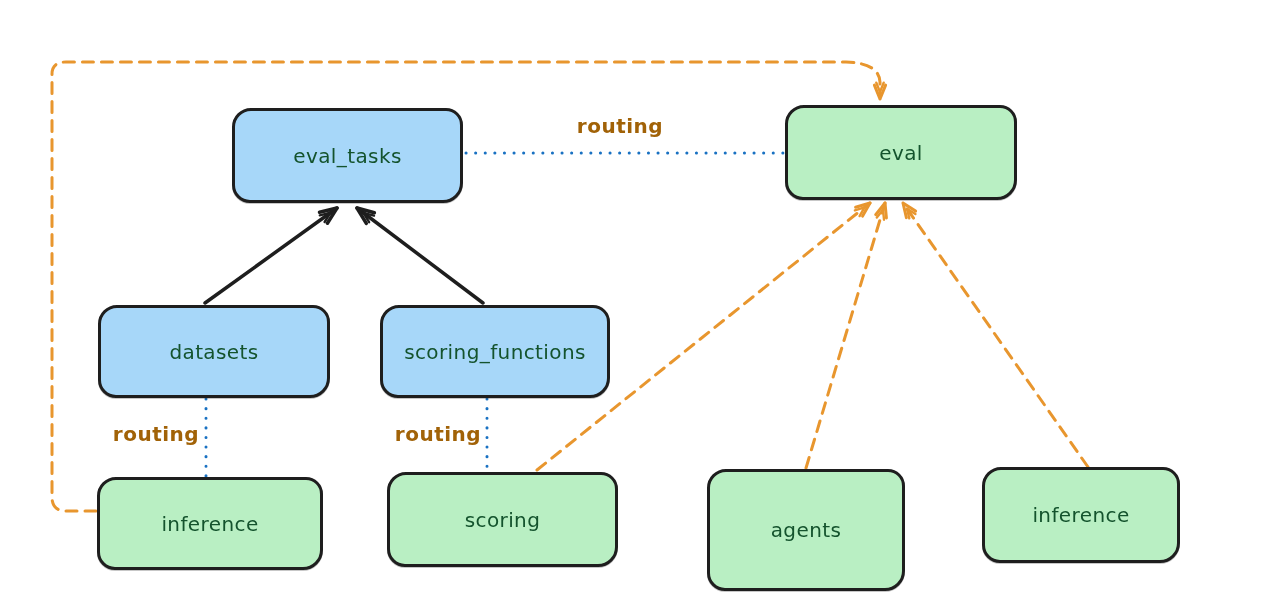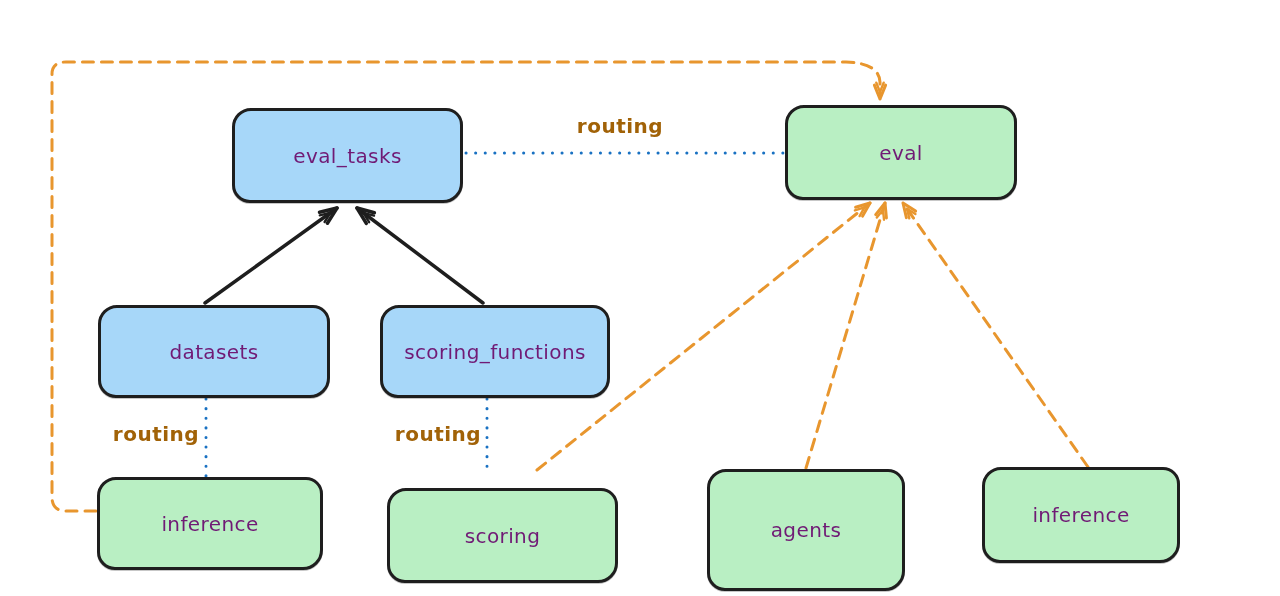--- a/index.html
+++ b/index.html
@@ -25,32 +25,32 @@
     position: absolute;
     z-index: 2;
     display: flex;
     align-items: center;
     justify-content: center;
     border: 3px solid #1e1e1e;
     border-radius: 19px 17px 20px 18px;
     box-sizing: border-box;
     font-size: 20px;
     letter-spacing: 0.4px;
-    color: #701a75;
+    color: #14532d;
     box-shadow: 0 1px 0 rgba(30,30,30,0.25);
   }
   .node-blue  { background: #a7d7f9; }
   .node-green { background: #b9efc3; }
 
   .node-eval-tasks        { left: 232px; top: 108px; width: 231px; height: 95px; }
   .node-eval              { left: 785px; top: 105px; width: 232px; height: 95px; }
   .node-datasets          { left:  98px; top: 305px; width: 232px; height: 93px; }
   .node-scoring-functions { left: 380px; top: 305px; width: 230px; height: 93px; }
   .node-datasetio         { left:  97px; top: 477px; width: 226px; height: 93px; }
-  .node-scoring           { left: 387px; top: 472px; width: 231px; height: 95px; margin-top: 16px; }
+  .node-scoring           { left: 387px; top: 472px; width: 231px; height: 95px; }
   .node-agents            { left: 707px; top: 469px; width: 198px; height: 122px; }
   .node-inference         { left: 982px; top: 467px; width: 198px; height: 96px; }
 
   .edge-label {
     position: absolute;
     z-index: 3;
     color: #a16207;
     font-size: 20px;
     font-weight: 600;
     letter-spacing: 0.5px;

